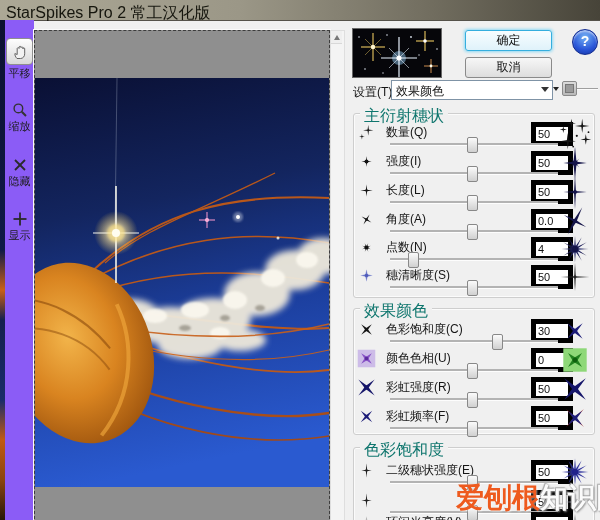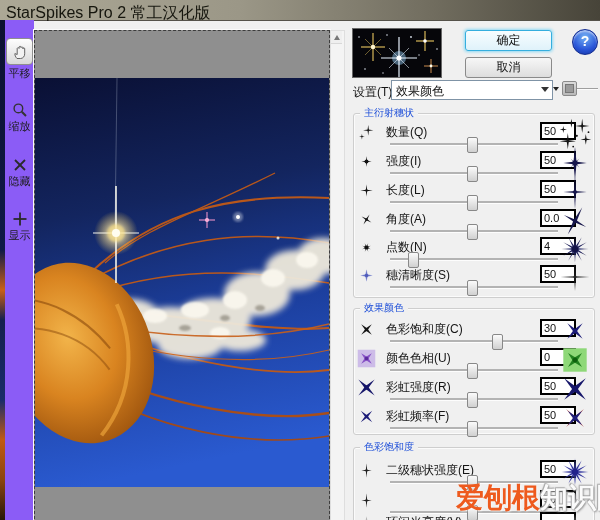--- a/index.html
+++ b/index.html
@@ -47,26 +47,26 @@
   .dd-arrow{position:absolute;right:3px;top:6px;width:0;height:0;
     border-left:4px solid transparent;border-right:4px solid transparent;border-top:5px solid #333}
   .mini-arrow{position:absolute;left:203px;top:87px;width:0;height:0;cursor:pointer;
     border-left:3.5px solid transparent;border-right:3.5px solid transparent;border-top:4.5px solid #222}
   .mini-btn{position:absolute;left:212px;top:81px;width:13px;height:13px;border:1px solid #8a8a8a;border-radius:2px;
     background:linear-gradient(#dcdcdc,#b9b9b9);cursor:pointer}
   .mini-btn::after{content:"";position:absolute;left:2px;top:2px;width:7px;height:7px;background:#9a9a9a;border:1px solid #777}
   .hline{position:absolute;left:227px;top:88px;width:21px;height:1px;background:#9f9f9f;border-bottom:1px solid #fcfcfc}
   
   .group{position:absolute;left:3px;width:240px;border:1px solid #cecece;border-radius:3px;box-shadow:inset 0 0 0 1px #fbfbfb}
-  .gtitle{position:absolute;left:6px;top:-8px;background:#f0f0f0;padding:0 4px;font-size:10px;color:#1d4ed8;white-space:nowrap}
+  .gtitle{position:absolute;left:6px;top:-8px;background:#f0f0f0;padding:0 4px;font-size:16px;color:#0f766e;white-space:nowrap}
   .srow{position:absolute;left:0;width:238px;height:28px}
   .licon{position:absolute;left:1px;top:-3px;width:23px;height:23px}
   .g1 .licon{width:27px;height:27px;top:-5px;left:-1px}
   .rlabel{position:absolute;left:32px;top:0;font-size:12px;color:#151515;white-space:nowrap}
-  .rvalue{position:absolute;left:186px;top:-2px;width:28px;height:14px;border:2px solid #000000;font-size:11px;
+  .rvalue{position:absolute;left:177px;top:-2px;width:28px;height:14px;border:5px solid #000000;font-size:11px;
     padding:0 2px;background:#fff;color:#111;font-family:inherit}
   .ricon{position:absolute;left:203px;top:-8px;width:36px;height:36px}
   .track{position:absolute;left:36px;top:19px;width:168px;height:2px;background:#b3b3b3;border-bottom:1px solid #fdfdfd;cursor:pointer}
   .thumb{position:absolute;top:-6px;width:9px;height:14px;margin-left:-4px;border:1px solid #888;border-radius:2px;
     background:linear-gradient(#fbfbfb,#d0d0d0);cursor:pointer}
   
   .watermark{position:absolute;left:456px;top:479px;font-size:28px;font-weight:bold;white-space:nowrap;z-index:60;pointer-events:none;letter-spacing:0}
   .wm-orange{color:#ee5a1e;text-shadow:1px 1px 2px rgba(255,255,255,.55)}
   .wm-white{color:#fbfbfb;text-shadow:0 0 1px #8a8a8a,1px 1px 2px #9a9a9a,-1px -1px 1px #aaa}
 </style>

